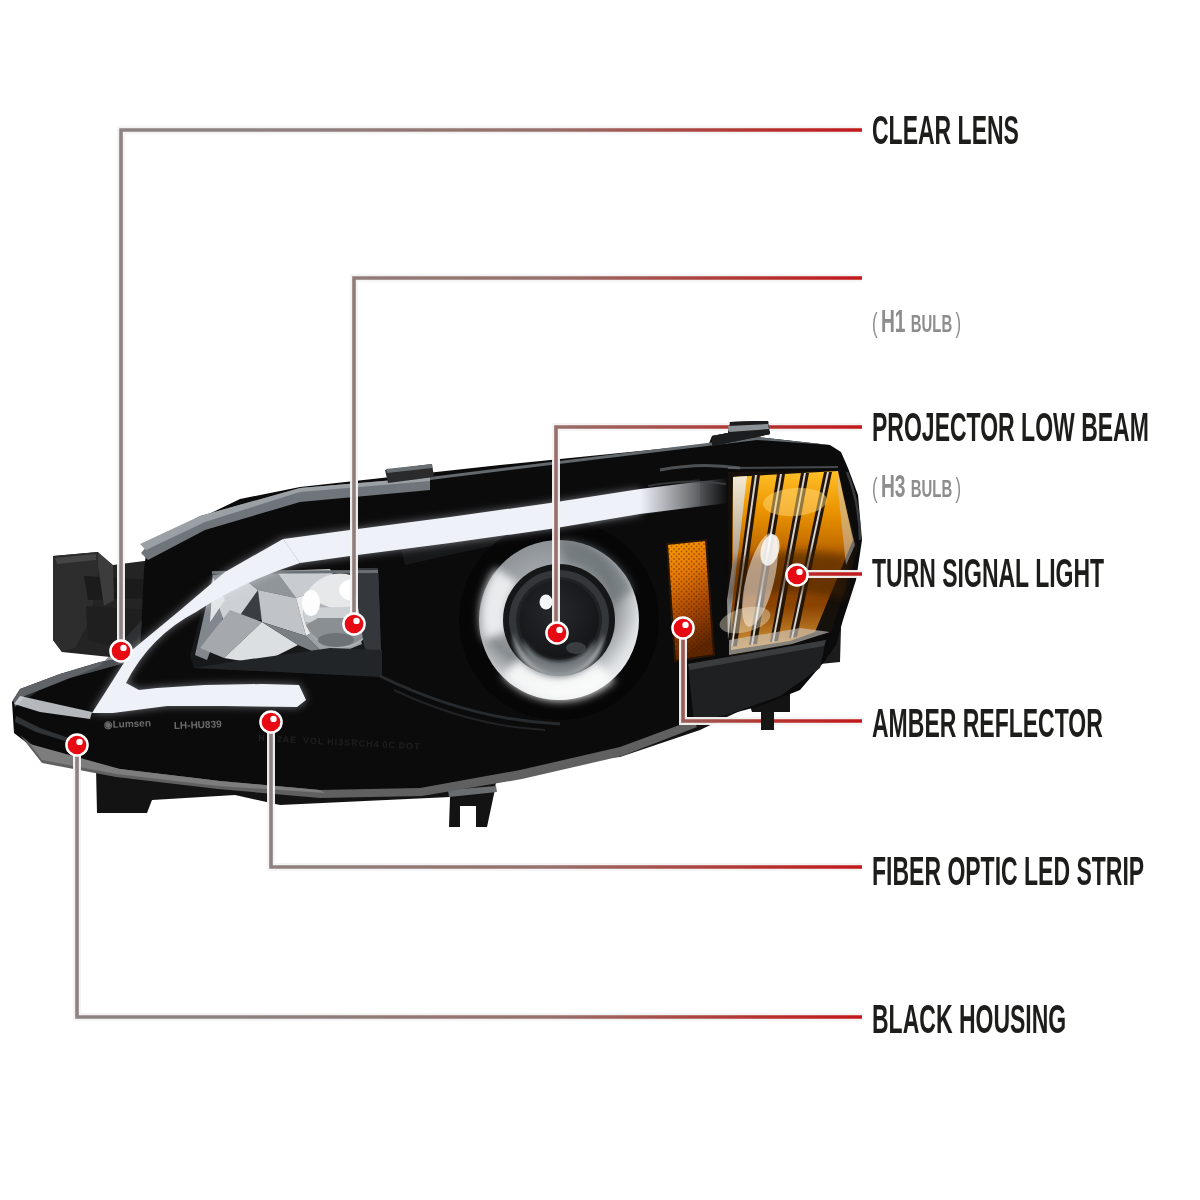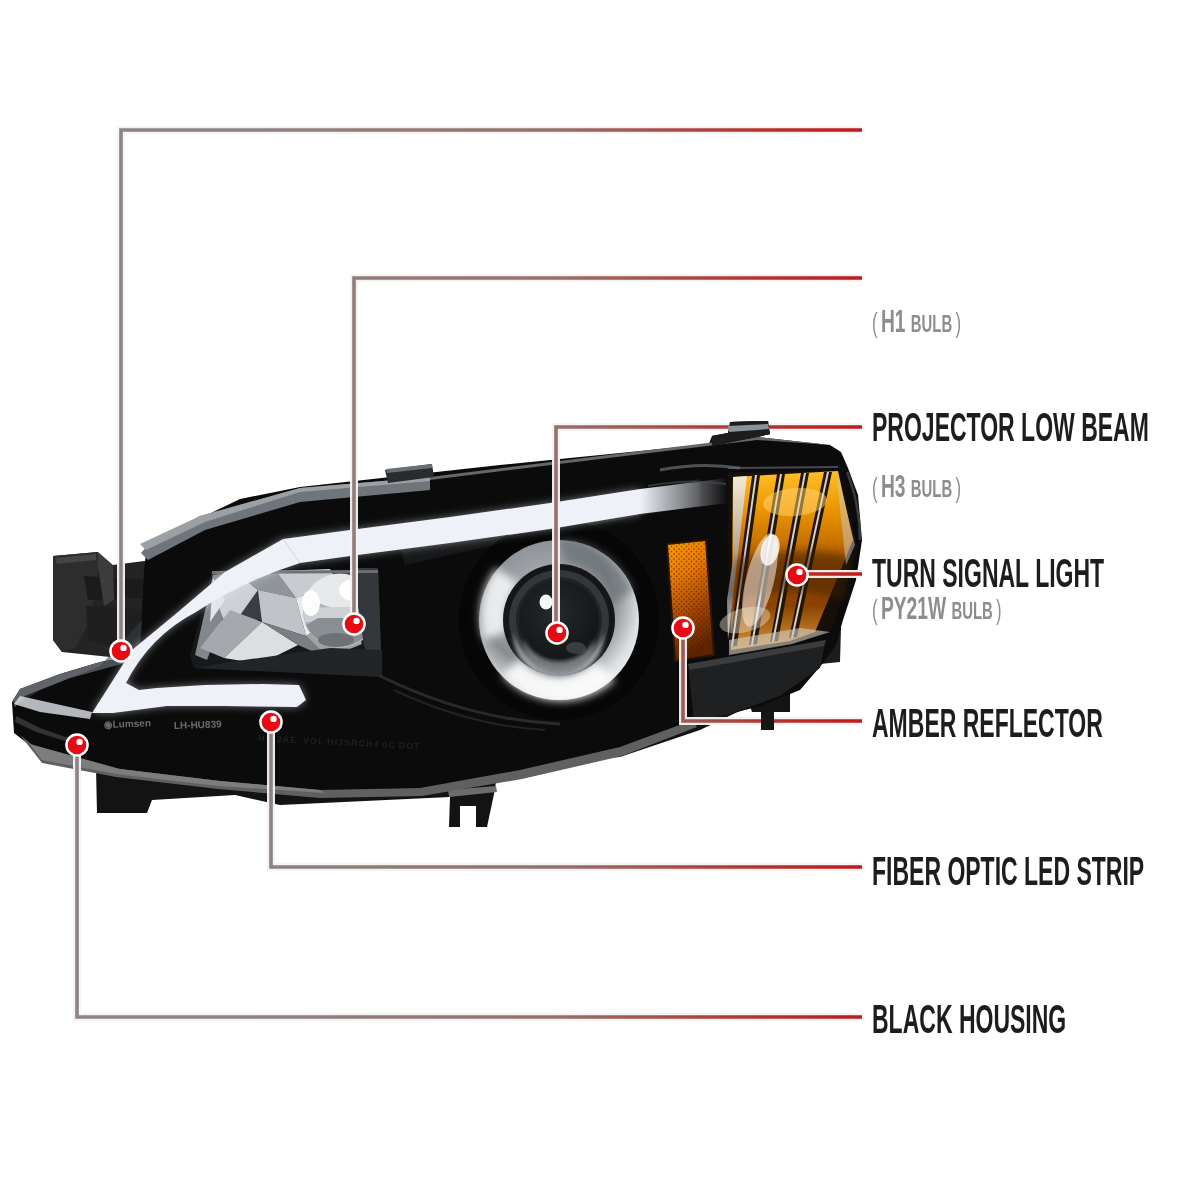--- a/index.html
+++ b/index.html
@@ -252,21 +252,21 @@
       </g>
       <use href="#d1" x="233" y="-27"></use>
       <use href="#d1" x="436" y="-18"></use>
       <use href="#d1" x="676" y="-76"></use>
       <use href="#d1" x="562" y="-23"></use>
       <use href="#d1" x="150" y="71"></use>
       <use href="#d1" x="-44" y="94"></use>
     </g>
   </svg>
 
+  <div class="lbl" style="top:110px"><span class="t">CLEAR LENS</span></div>
   <div class="sub" style="top:306px"><span class="t"><span class="p">( </span>H1 <span class="b">BULB</span><span class="p"> )</span></span></div>
   <div class="lbl" style="top:407px"><span class="t">PROJECTOR LOW BEAM</span></div>
   <div class="sub" style="top:471px"><span class="t"><span class="p">( </span>H3 <span class="b">BULB</span><span class="p"> )</span></span></div>
   <div class="lbl" style="top:553px"><span class="t">TURN SIGNAL LIGHT</span></div>
-  <div class="sub" style="top:593px"><span class="t"><span class="p">( </span>PY21W <span class="b">BULB</span><span class="p"> )</span></span></div>
   <div class="lbl" style="top:703px"><span class="t">AMBER REFLECTOR</span></div>
   <div class="lbl" style="top:851px"><span class="t">FIBER OPTIC LED STRIP</span></div>
   <div class="lbl" style="top:999px"><span class="t">BLACK HOUSING</span></div>
 </div>
 
 </body></html>

